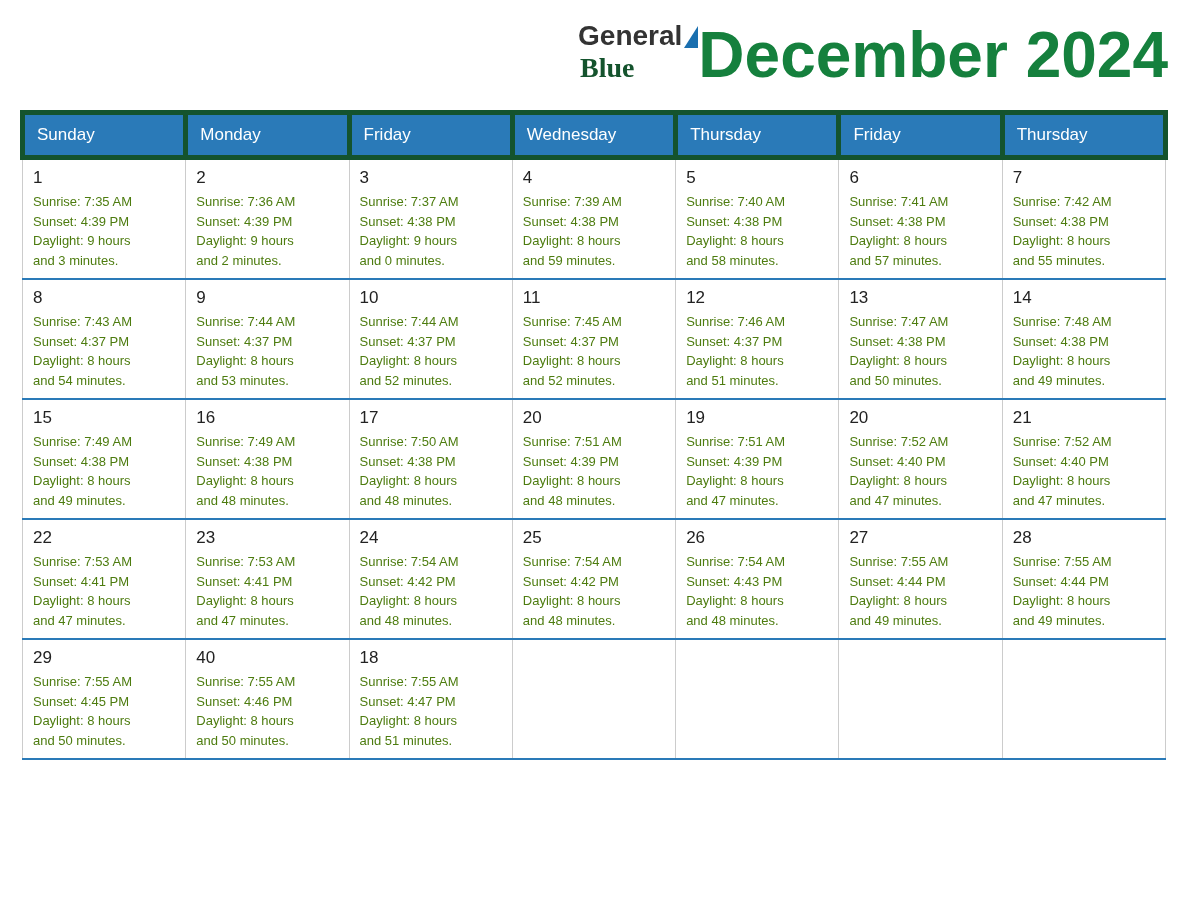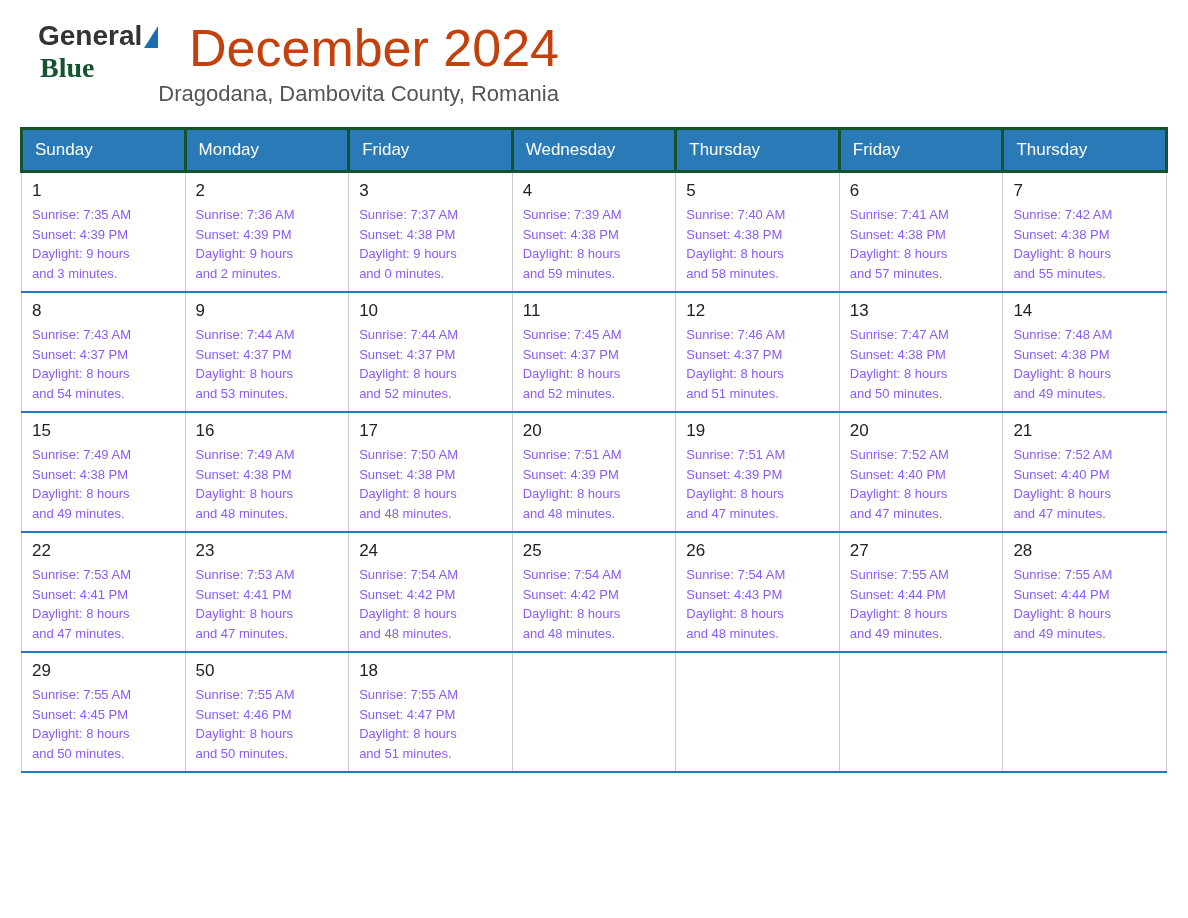--- a/index.html
+++ b/index.html
@@ -5,21 +5,21 @@
     * { margin: 0; padding: 0; box-sizing: border-box; }
     body {
       font-family: Arial, sans-serif;
       background: #fff;
       width: 1188px;
       min-height: 918px;
       padding: 20px;
     }
     .header-area {
       display: flex;
-      justify-content: flex-start;
+      justify-content: flex-end;
       align-items: flex-start;
       margin-bottom: 20px;
       margin-left: 18px;
     }
     .logo {
       display: flex;
       flex-direction: column;
       align-items: flex-start;
     }
     .logo-text {
@@ -43,43 +43,43 @@
       font-size: 28px;
       font-weight: bold;
       color: #14532d;
       margin-left: 2px;
       font-family: Liberation Serif, serif;
     }
     .title-area {
       text-align: right;
     }
     .month-title {
-      font-size: 52px;
-      font-weight: normal;
-      color: #c2410c;
+      font-size: 64px;
+      font-weight: bold;
+      color: #15803d;
       line-height: 1.1;
     }
     .location-subtitle {
       font-size: 22px;
       color: #555;
       margin-top: 4px;
     }
     .calendar-table {
       width: 100%;
       border-collapse: collapse;
       border: 1px solid #aaa;
     }
     .calendar-table th {
       background-color: #2a7ab8;
       color: #fff;
       padding: 10px 12px;
       text-align: left;
       font-size: 17px;
       font-weight: normal;
-      border: 3px solid #14532d;
+      border: 5px solid #14532d;
     }
     .calendar-table td {
       vertical-align: top;
       padding: 8px 10px;
       border: 1px solid #ccc;
       width: 14.28%;
       min-height: 100px;
       font-size: 13.5px;
       color: #333;
       background: #fff;
@@ -89,41 +89,40 @@
     }
     .day-number {
       font-size: 17px;
       font-weight: normal;
       color: #222;
       display: block;
       margin-bottom: 4px;
     }
     .day-info {
       font-size: 13px;
-      color: #8b5cf6;
+      color: #4d7c0f;
       line-height: 1.5;
     }
     .empty-cell {
       background: #fff;
     }
   </style>
 </head>
 <body>
 
 <div class="header-area">
   <div class="logo">
     <div class="logo-text">
       <span class="logo-general">General</span>
       <span class="logo-triangle"></span>
     </div>
     <span class="logo-blue">Blue</span>
   </div>
   <div class="title-area">
     <div class="month-title">December 2024</div>
-    <div class="location-subtitle">Dragodana, Dambovita County, Romania</div>
   </div>
 </div>
 
 <table class="calendar-table">
   <thead>
     <tr>
     <th>Sunday</th>
         <th>Monday</th>
         <th>Friday</th>
         <th>Wednesday</th>
@@ -252,21 +251,21 @@
         <span class="day-number">28</span>
         <span class="day-info">Sunrise: 7:55 AM<br>Sunset: 4:44 PM<br>Daylight: 8 hours<br>and 49 minutes.</span>
       </td>
       </tr>
       <tr>
         <td>
         <span class="day-number">29</span>
         <span class="day-info">Sunrise: 7:55 AM<br>Sunset: 4:45 PM<br>Daylight: 8 hours<br>and 50 minutes.</span>
       </td>
         <td>
-        <span class="day-number">50</span>
+        <span class="day-number">40</span>
         <span class="day-info">Sunrise: 7:55 AM<br>Sunset: 4:46 PM<br>Daylight: 8 hours<br>and 50 minutes.</span>
       </td>
         <td>
         <span class="day-number">18</span>
         <span class="day-info">Sunrise: 7:55 AM<br>Sunset: 4:47 PM<br>Daylight: 8 hours<br>and 51 minutes.</span>
       </td>
         <td class="empty-cell"></td>
         <td class="empty-cell"></td>
         <td class="empty-cell"></td>
         <td class="empty-cell"></td>

